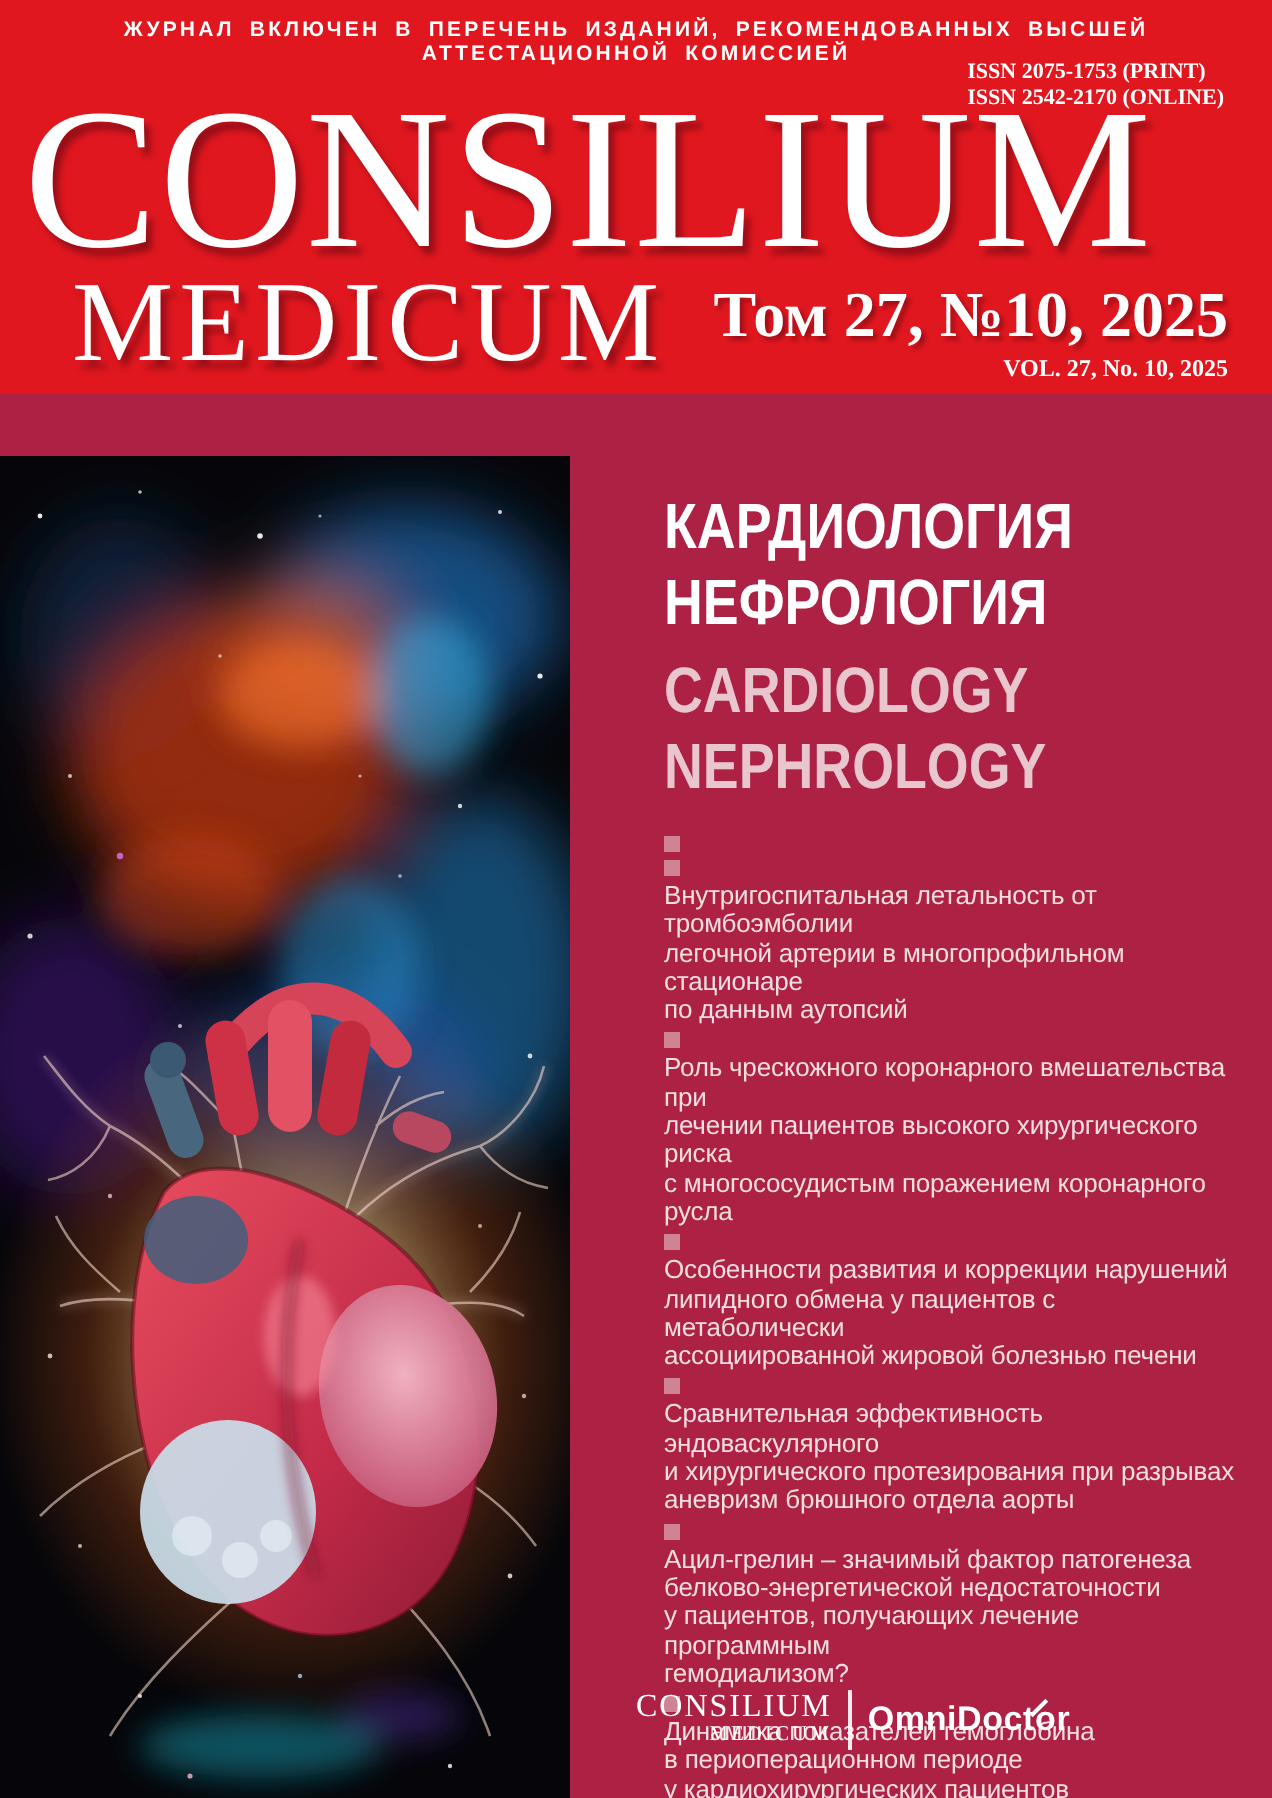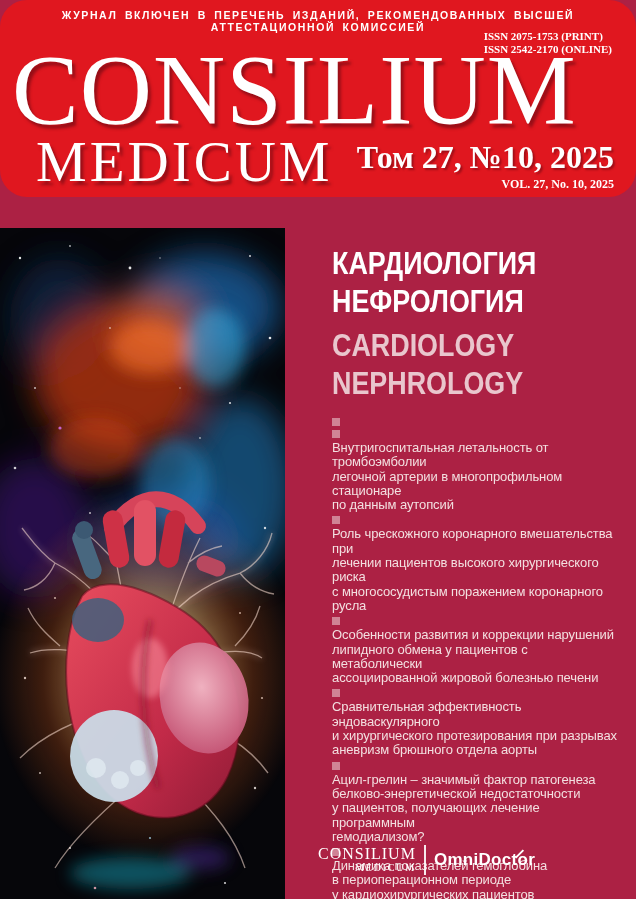--- a/index.html
+++ b/index.html
@@ -1,20 +1,20 @@
 <!DOCTYPE html>
 <html><head>
 <meta charset="utf-8">
 <style>
   html,body{margin:0;padding:0;background:#333;}
   .page{position:relative;width:636px;height:899px;overflow:hidden;
         font-family:"Liberation Sans",sans-serif;background:#ac2144;}
 
   
-  .masthead{position:absolute;top:0;left:0;width:636px;height:197px;background:#e0171f;border-radius:27px;}
+  .masthead{position:absolute;top:0;left:0;width:636px;height:197px;background:#e0171f;}
   .top-banner{position:absolute;top:9px;left:0;width:100%;text-align:center;
       color:#fff;font-size:10.5px;font-weight:bold;letter-spacing:1.6px;word-spacing:3px;}
   .issn{position:absolute;top:30px;right:24px;text-align:left;color:#fff;
       font-family:"Liberation Serif",serif;font-weight:bold;font-size:11px;line-height:13px;}
   .title-consilium{position:absolute;top:40px;left:12px;color:#fff;
       font-family:"Liberation Serif",serif;font-size:100px;line-height:100px;
       letter-spacing:1px;text-shadow:3px 4px 3px rgba(80,5,15,.5);}
   .title-medicum{position:absolute;top:132px;left:36px;color:#fff;
       font-family:"Liberation Serif",serif;font-size:57px;line-height:60px;
       letter-spacing:3px;text-shadow:3px 4px 3px rgba(80,5,15,.5);}

